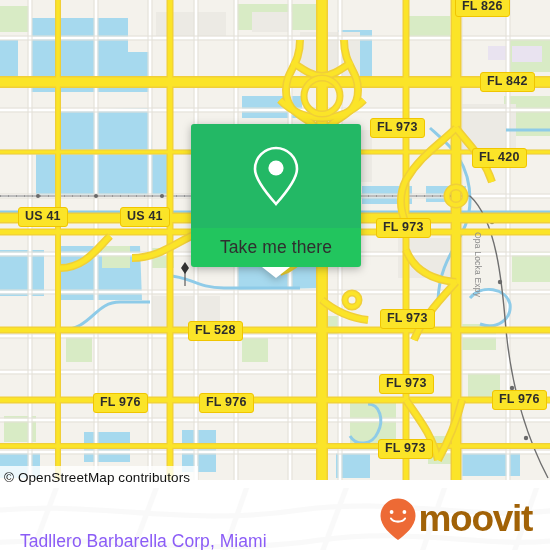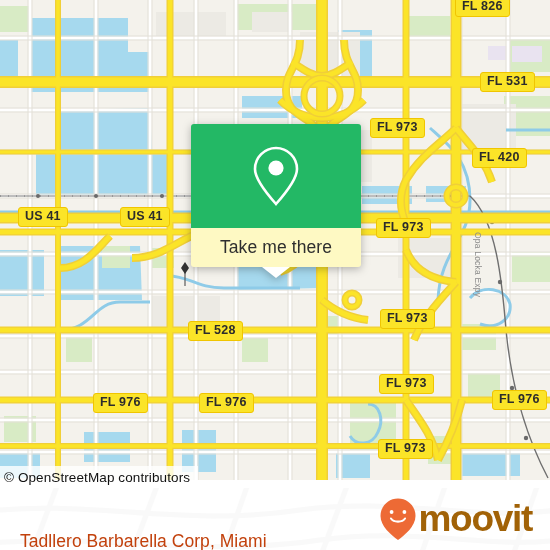--- a/index.html
+++ b/index.html
@@ -39,21 +39,21 @@
     filter: drop-shadow(0 2px 4px rgba(0,0,0,0.28));
   }
   .card-top {
     height: 104px;
     background: #23b865;
     border-radius: 3px 3px 0 0;
     display: flex; align-items: center; justify-content: center;
   }
   .card-bot {
     height: 39px;
-    background: #fef9c3;
+    background: #22c55e;
     border-radius: 0 0 3px 3px;
     display: flex; align-items: center; justify-content: center;
     position: relative;
   }
   .card-label {
     font-size: 17.5px; color: #2f2f2f;
     letter-spacing: 0.1px;
   }
   .card-tail {
     position: absolute; left: 50%; top: 39px;
@@ -75,21 +75,21 @@
     overflow: hidden;
     z-index: 50;
   }
   .footer-ghost {
     position: absolute; left: 0; top: 0;
     width: 550px; height: 62px;
     opacity: 0.5;
   }
   .footer-title {
     position: relative;
-    font-size: 17.5px; color: #c2410c;
+    font-size: 17.5px; color: #8b5cf6;
     letter-spacing: 0.05px;
     white-space: nowrap;
     margin-top: 44px;
   }
   .brand {
     position: relative;
     display: flex; align-items: center; gap: 1px;
   }
   .brand-word {
     font-size: 37px; color: #a16207;
@@ -335,21 +335,21 @@
         <circle cx="456" cy="196" r="9"></circle>
       </g>
 
       <g transform="translate(185,272)">
         <path d="M0 0 L0 14" stroke="#5b5b5b" stroke-width="1.2"></path>
         <path d="M0 -10 L4 -4 L0 2 L-4 -4 Z" fill="#333333"></path>
       </g>
     </svg>
 
     <div class="shield" style="left:455px;top:-3px">FL 826</div>
-    <div class="shield" style="left:480px;top:72px">FL 531</div>
+    <div class="shield" style="left:480px;top:72px">FL 842</div>
     <div class="shield" style="left:370px;top:118px">FL 973</div>
     <div class="shield" style="left:472px;top:148px">FL 420</div>
     <div class="shield" style="left:18px;top:207px">US 41</div>
     <div class="shield" style="left:120px;top:207px">US 41</div>
     <div class="shield" style="left:376px;top:218px">FL 973</div>
     <div class="shield" style="left:380px;top:309px">FL 973</div>
     <div class="shield" style="left:188px;top:321px">FL 528</div>
     <div class="shield" style="left:379px;top:374px">FL 973</div>
     <div class="shield" style="left:93px;top:393px">FL 976</div>
     <div class="shield" style="left:199px;top:393px">FL 976</div>

